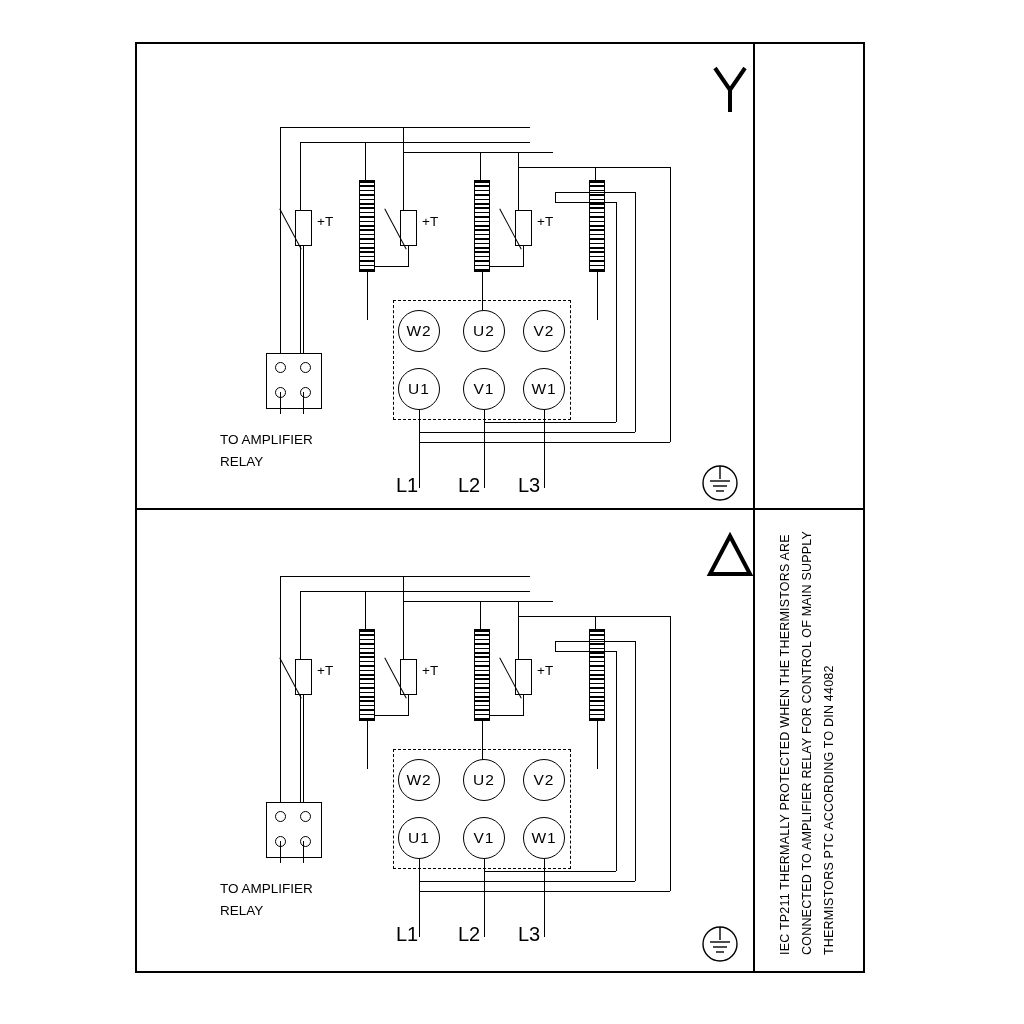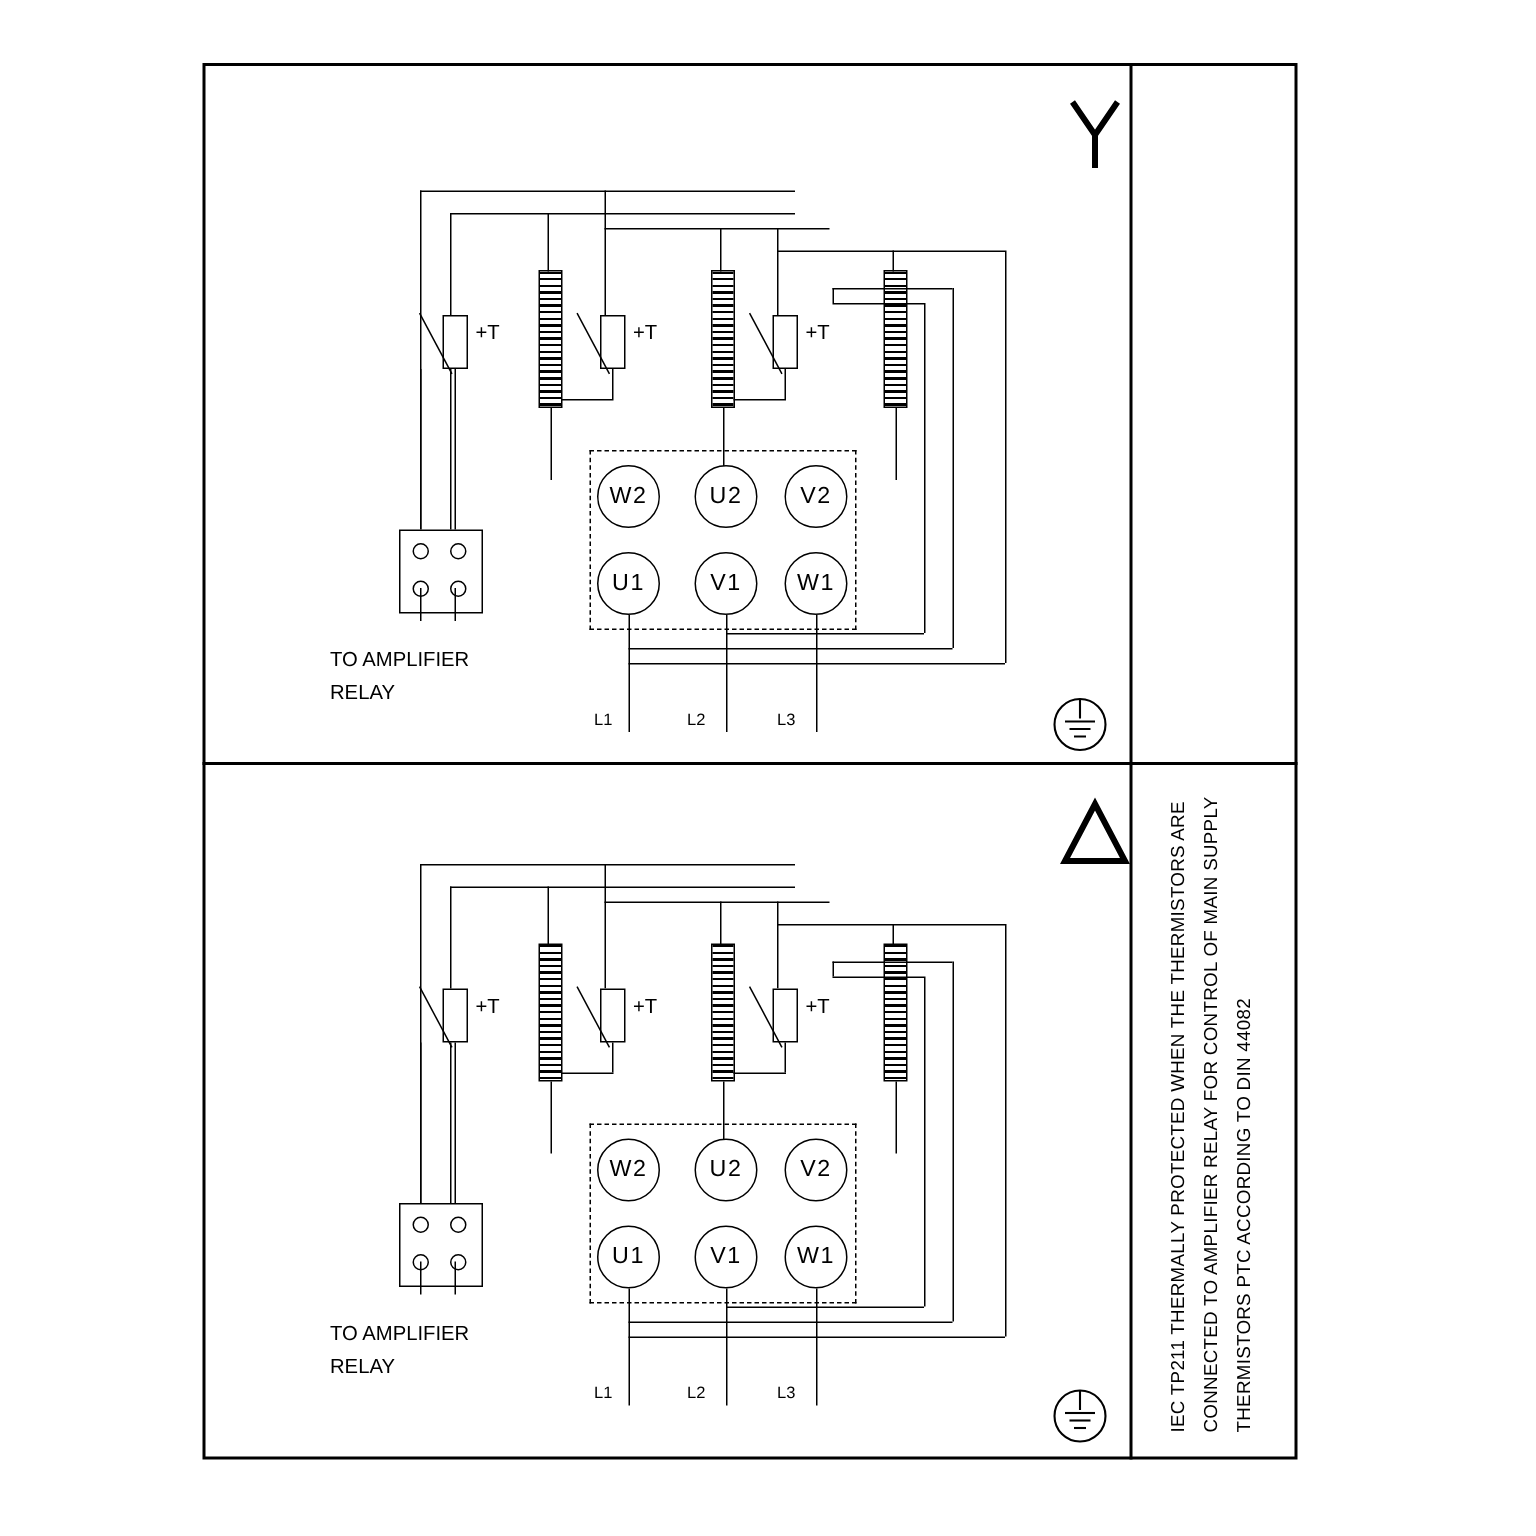--- a/index.html
+++ b/index.html
@@ -161,21 +161,21 @@
     border-radius: 50%;
     background: #fff;
     box-sizing: border-box;
   }
 
   .lbl {
     position: absolute;
     font-size: 13.5px;
     white-space: nowrap;
   }
-  .lbl.big { font-size: 11px; }
+  .lbl.big { font-size: 20px; }
 
   
   .sym { position: absolute; }
 
   
   .earth { position: absolute; }
 </style>
 </head>
 <body>
 

